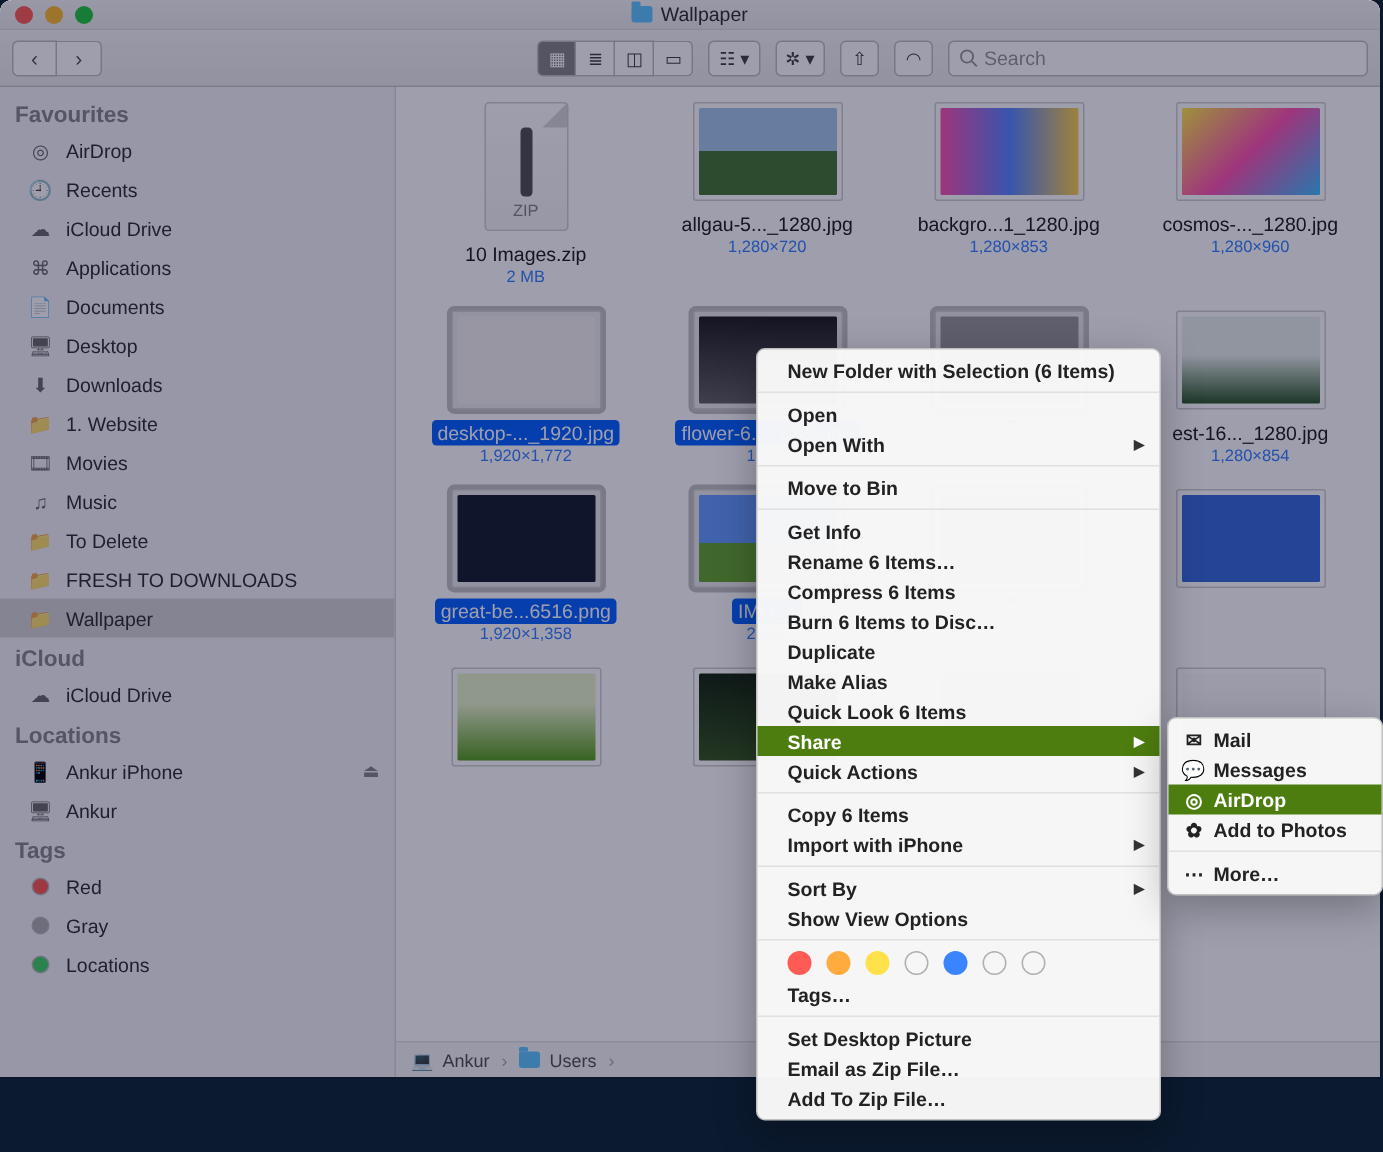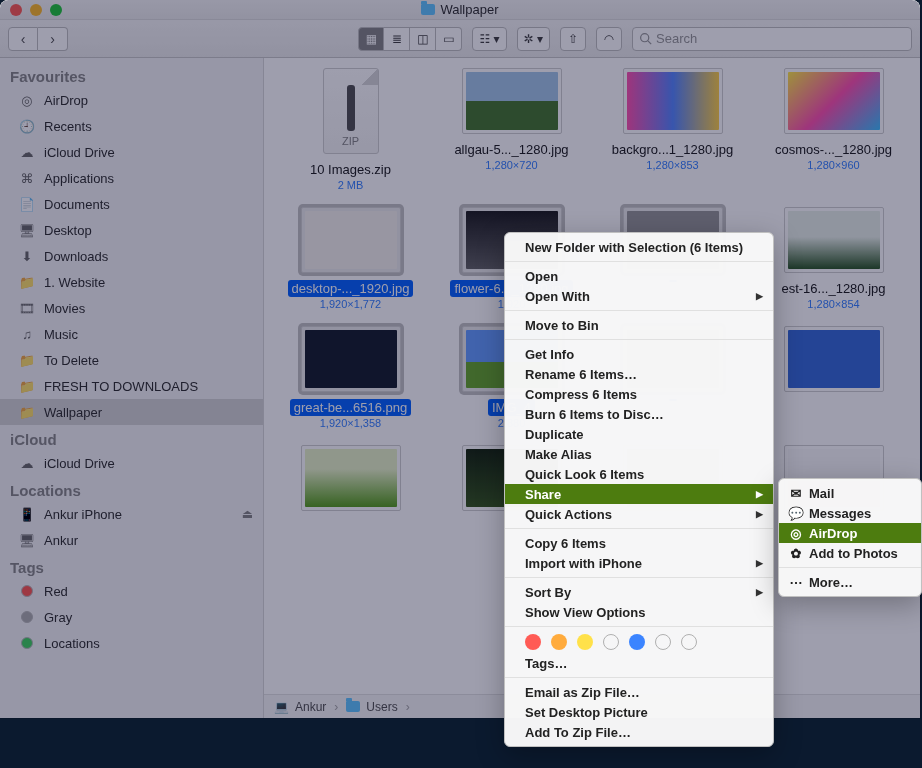--- a/index.html
+++ b/index.html
@@ -371,22 +371,22 @@
       <div class="td" style="background: rgb(255, 91, 85);"></div>
       <div class="td" style="background: rgb(255, 171, 61);"></div>
       <div class="td" style="background: rgb(255, 225, 74);"></div>
       <div class="td o"></div>
       <div class="td" style="background: rgb(59, 132, 255);"></div>
       <div class="td o"></div>
       <div class="td o"></div>
     </div>
     <div class="mi">Tags…</div>
     <div class="sep"></div>
+    <div class="mi">Set Desktop Picture</div>
     <div class="mi">Email as Zip File…</div>
-    <div class="mi">Set Desktop Picture</div>
     <div class="mi">Add To Zip File…</div>
   </div>
 <div class="cmenu submenu" id="submenu">
     <div class="mi">
       <span class="sic">✉</span>
       <span>Mail</span>
     </div>
     <div class="mi">
       <span class="sic">💬</span>
       <span>Messages</span>

